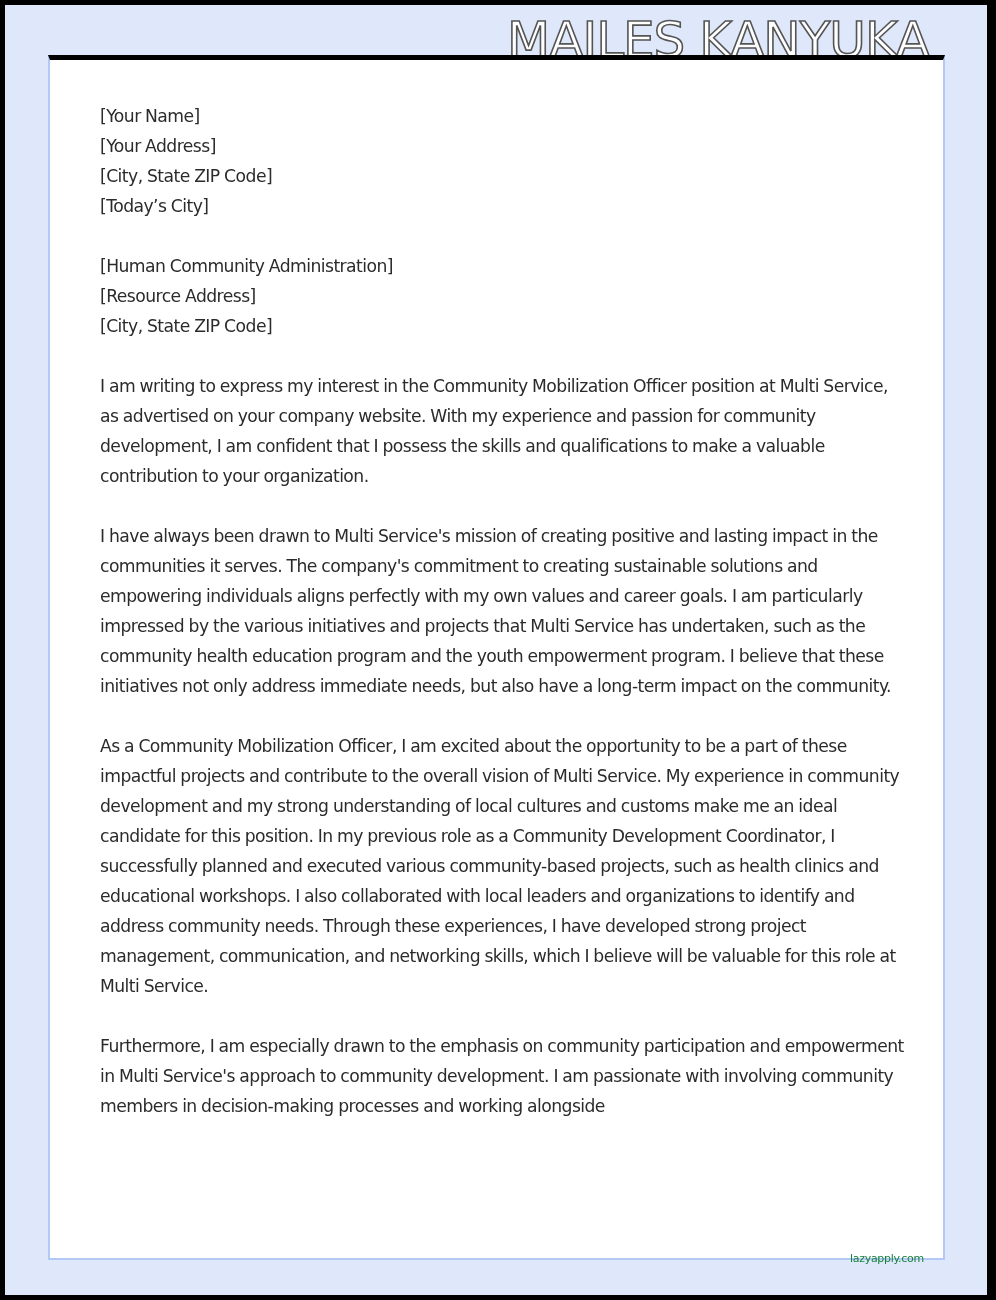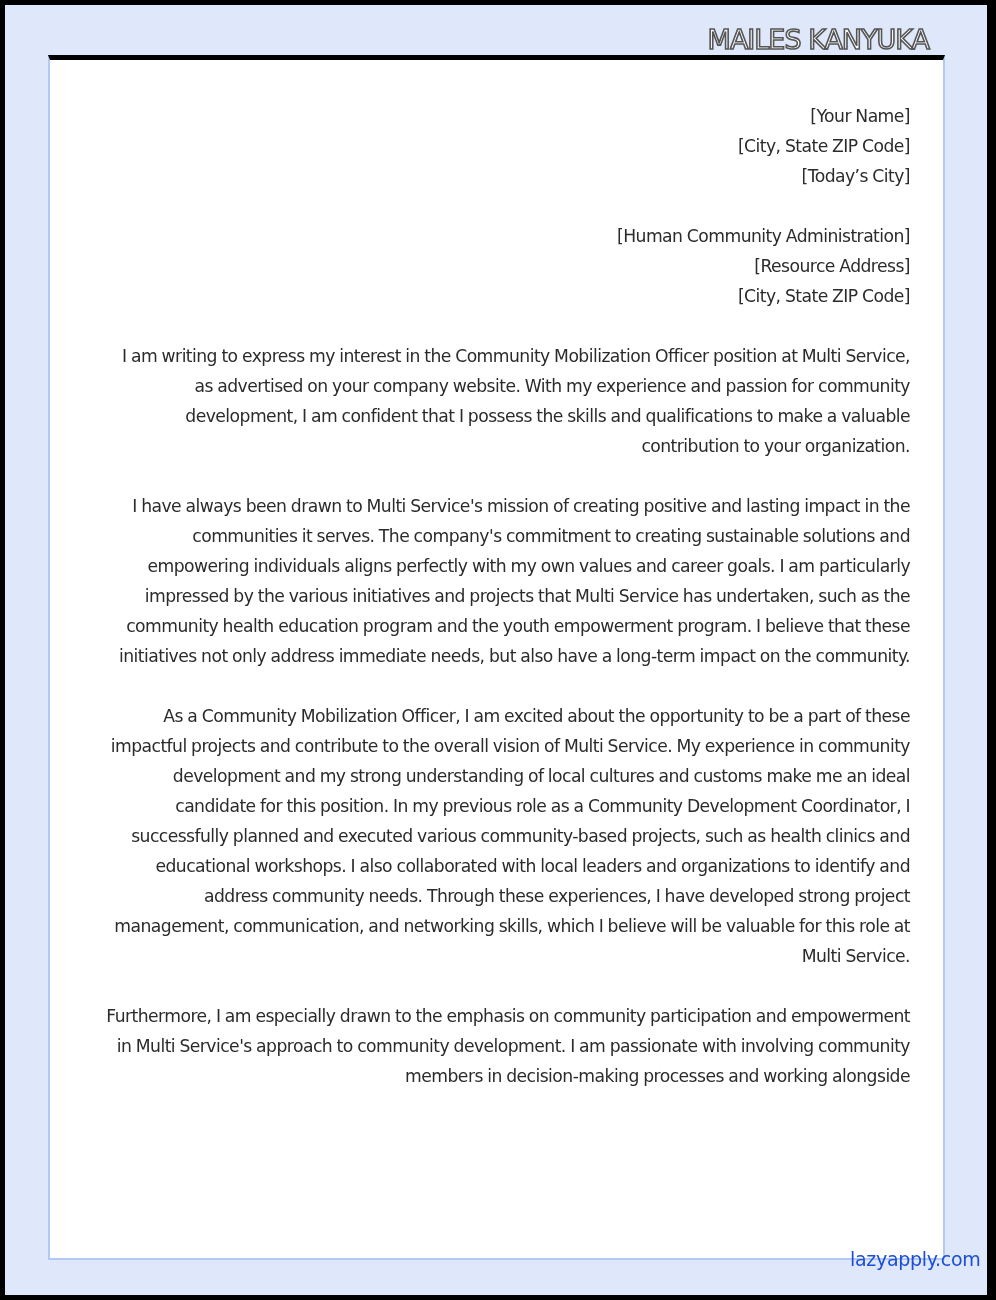--- a/index.html
+++ b/index.html
@@ -21,21 +21,21 @@
       width: 982px;
       height: 1290px;
       background: #dfe7fa;
       overflow: hidden;
     }
     .name-header {
       position: absolute;
       right: 58px;
       top: 12px;
       font-family: "DejaVu Sans", sans-serif;
-      font-size: 27px;
+      font-size: 50px;
       font-weight: normal;
       letter-spacing: -1px;
       color: #ffffff;
       -webkit-text-stroke: 1.6px #555555;
       line-height: 46px;
       white-space: nowrap;
     }
     .page {
       position: absolute;
       left: 43px;
@@ -56,50 +56,50 @@
       width: 810px;
       font-family: "DejaVu Sans", sans-serif;
       font-size: 17.2px;
       line-height: 30px;
       color: #2b2b2b;
       letter-spacing: -0.55px;
       word-spacing: -0.5px;
     }
     .letter p {
       margin: 0 0 30px 0;
-      text-align: right;
     }
     .block-line {
       display: block;
     }
     .watermark {
       position: absolute;
       left: 845px;
       top: 1244px;
       font-family: "DejaVu Sans", sans-serif;
-      font-size: 19px;
-      color: #1d4ed8;
+      font-size: 11px;
+      color: #15803d;
       letter-spacing: -0.3px;
       line-height: 20px;
       white-space: nowrap;
     }
   </style>
 </head>
 <body>
 
 <div class="frame">
 
   <div class="name-header">MAILES KANYUKA</div>
 
   <div class="page"></div>
 
   <div class="letter">
 
     <p>
       <span class="block-line">[Your Name]</span>
+      <span class="block-line">[Your Address]</span>
       <span class="block-line">[City, State ZIP Code]</span>
       <span class="block-line">[Today’s City]</span>
     </p>
 
     <p>
       <span class="block-line">[Human Community Administration]</span>
       <span class="block-line">[Resource Address]</span>
       <span class="block-line">[City, State ZIP Code]</span>
     </p>
 

